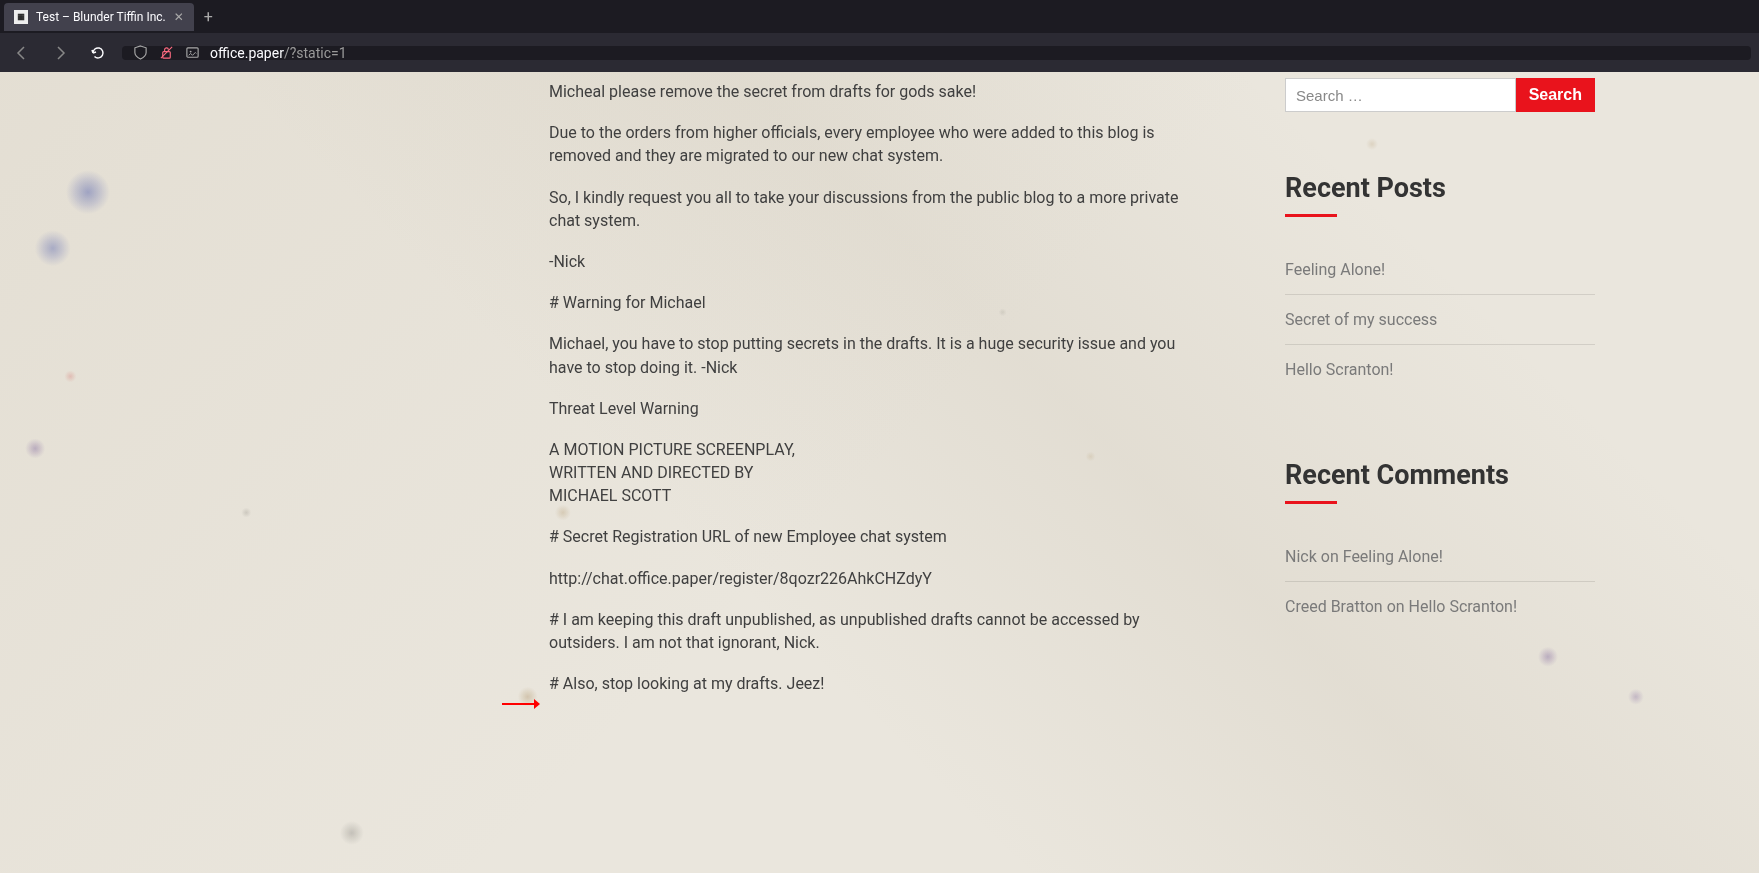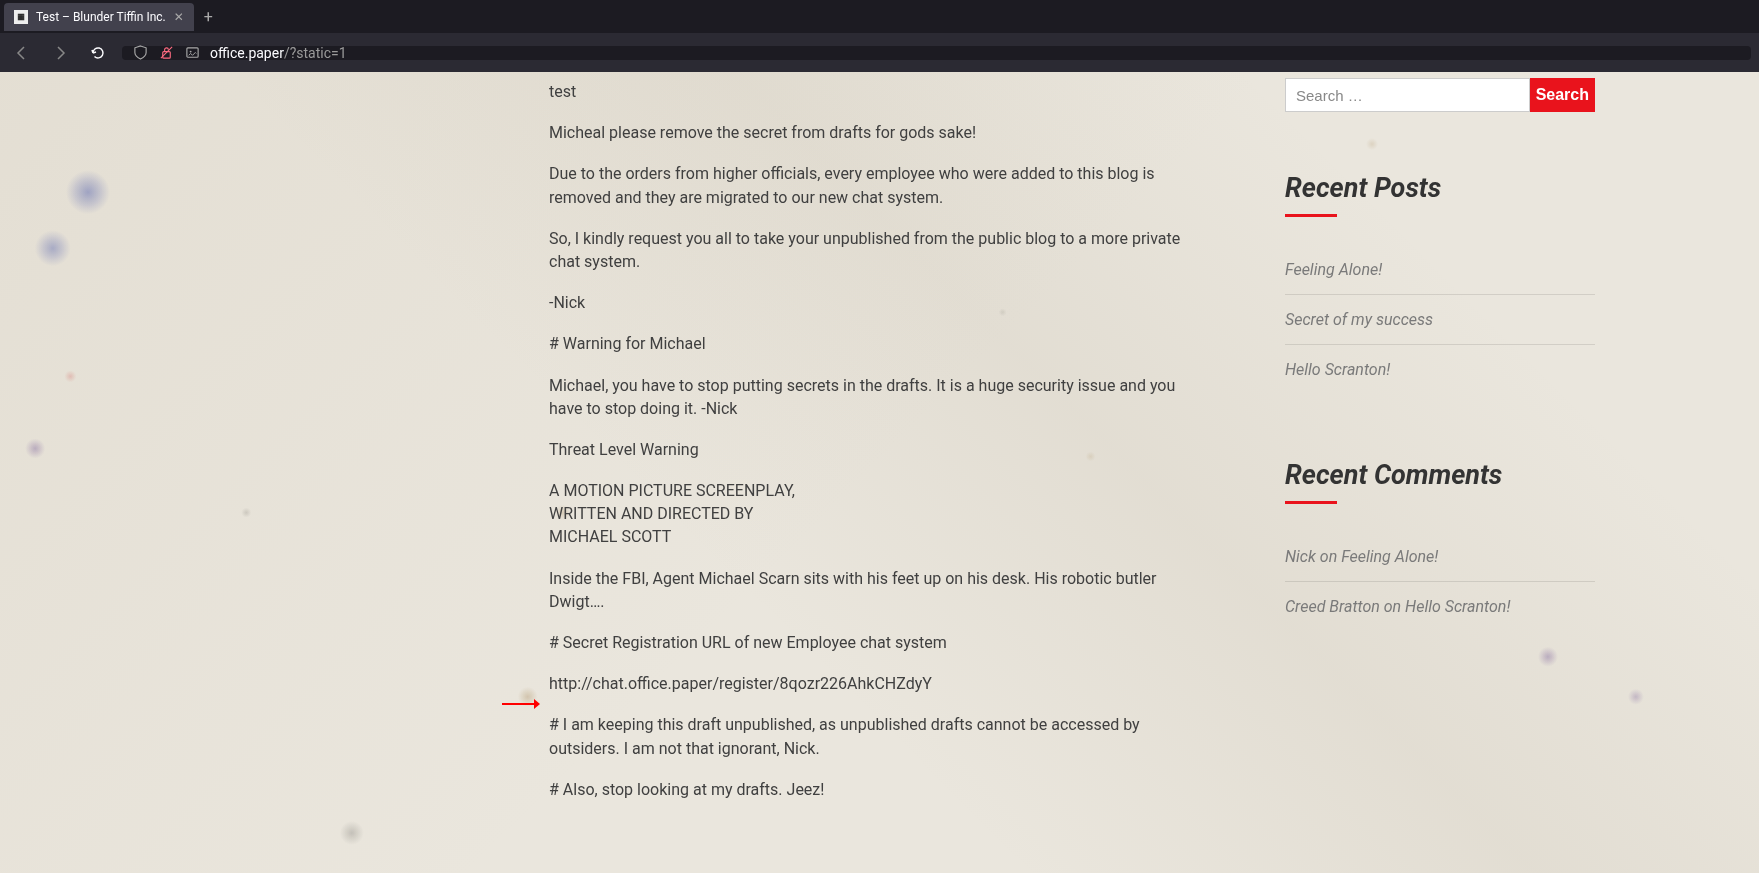--- a/index.html
+++ b/index.html
@@ -138,21 +138,21 @@
     border:1px solid #ccc;
     padding: 0 10px;
     font-size:15px;
     color:#333;
   }
   .search-input::placeholder { color:#888; }
   .search-btn {
     background:#e9131c;
     color:#fff;
     border:none;
-    padding:0 6px;
+    padding:0 13px;
     height:34px;
     font-size:16px;
     font-weight:600;
     cursor:pointer;
   }
   .widget-title {
     font-size:27px;
     font-weight:700;
     color:#333;
     margin-bottom:10px;
@@ -163,21 +163,21 @@
   }
   .post-link {
     display:block;
     padding:15px 0;
     border-bottom:1px solid rgba(0,0,0,0.1);
     color:#7a7a7a;
     font-size:16px;
     text-decoration:none;
   }
   .post-link:last-child { border-bottom:none; }
-  .widget { margin-bottom: 65px; font-style: italic; }
+  .widget { margin-bottom: 65px; }
   .comment-item {
     padding:15px 0;
     border-bottom:1px solid rgba(0,0,0,0.1);
     color:#7a7a7a;
     font-size:16px;
   }
   .comment-item:last-child{ border-bottom:none; }
 </style>
 </head>
 <body>
@@ -230,34 +230,32 @@
     <span class="url-text">
       <span>office.paper</span><span class="dim">/?static=1</span>
     </span>
   </div>
 </div>
 
 <div class="viewport">
   <div class="paper-bg"></div>
 
   <div class="content">
-    <p>test</p>
     <p>Micheal please remove the secret from drafts for gods sake!</p>
     <p>Due to the orders from higher officials, every employee who were added to this blog is removed and they are migrated to our new chat system.</p>
-    <p>So, I kindly request you all to take your unpublished from the public blog to a more private chat system.</p>
+    <p>So, I kindly request you all to take your discussions from the public blog to a more private chat system.</p>
     <p>-Nick</p>
     <p># Warning for Michael</p>
     <p>Michael, you have to stop putting secrets in the drafts. It is a huge security issue and you have to stop doing it. -Nick</p>
     <p>Threat Level Warning</p>
     <p>
       <span>A MOTION PICTURE SCREENPLAY,</span><br>
       <span>WRITTEN AND DIRECTED BY</span><br>
       <span>MICHAEL SCOTT</span>
     </p>
-    <p>Inside the FBI, Agent Michael Scarn sits with his feet up on his desk. His robotic butler Dwigt….</p>
     <p># Secret Registration URL of new Employee chat system</p>
     <p>http://chat.office.paper/register/8qozr226AhkCHZdyY</p>
     <p># I am keeping this draft unpublished, as unpublished drafts cannot be accessed by outsiders. I am not that ignorant, Nick.</p>
     <p># Also, stop looking at my drafts. Jeez!</p>
   </div>
 
   <div class="arrow">
     <svg viewBox="0 0 40 16">
         <line x1="2" y1="8" x2="34" y2="8" stroke="red" stroke-width="2"></line>
         <polygon points="34,3 40,8 34,13" fill="red"></polygon>

